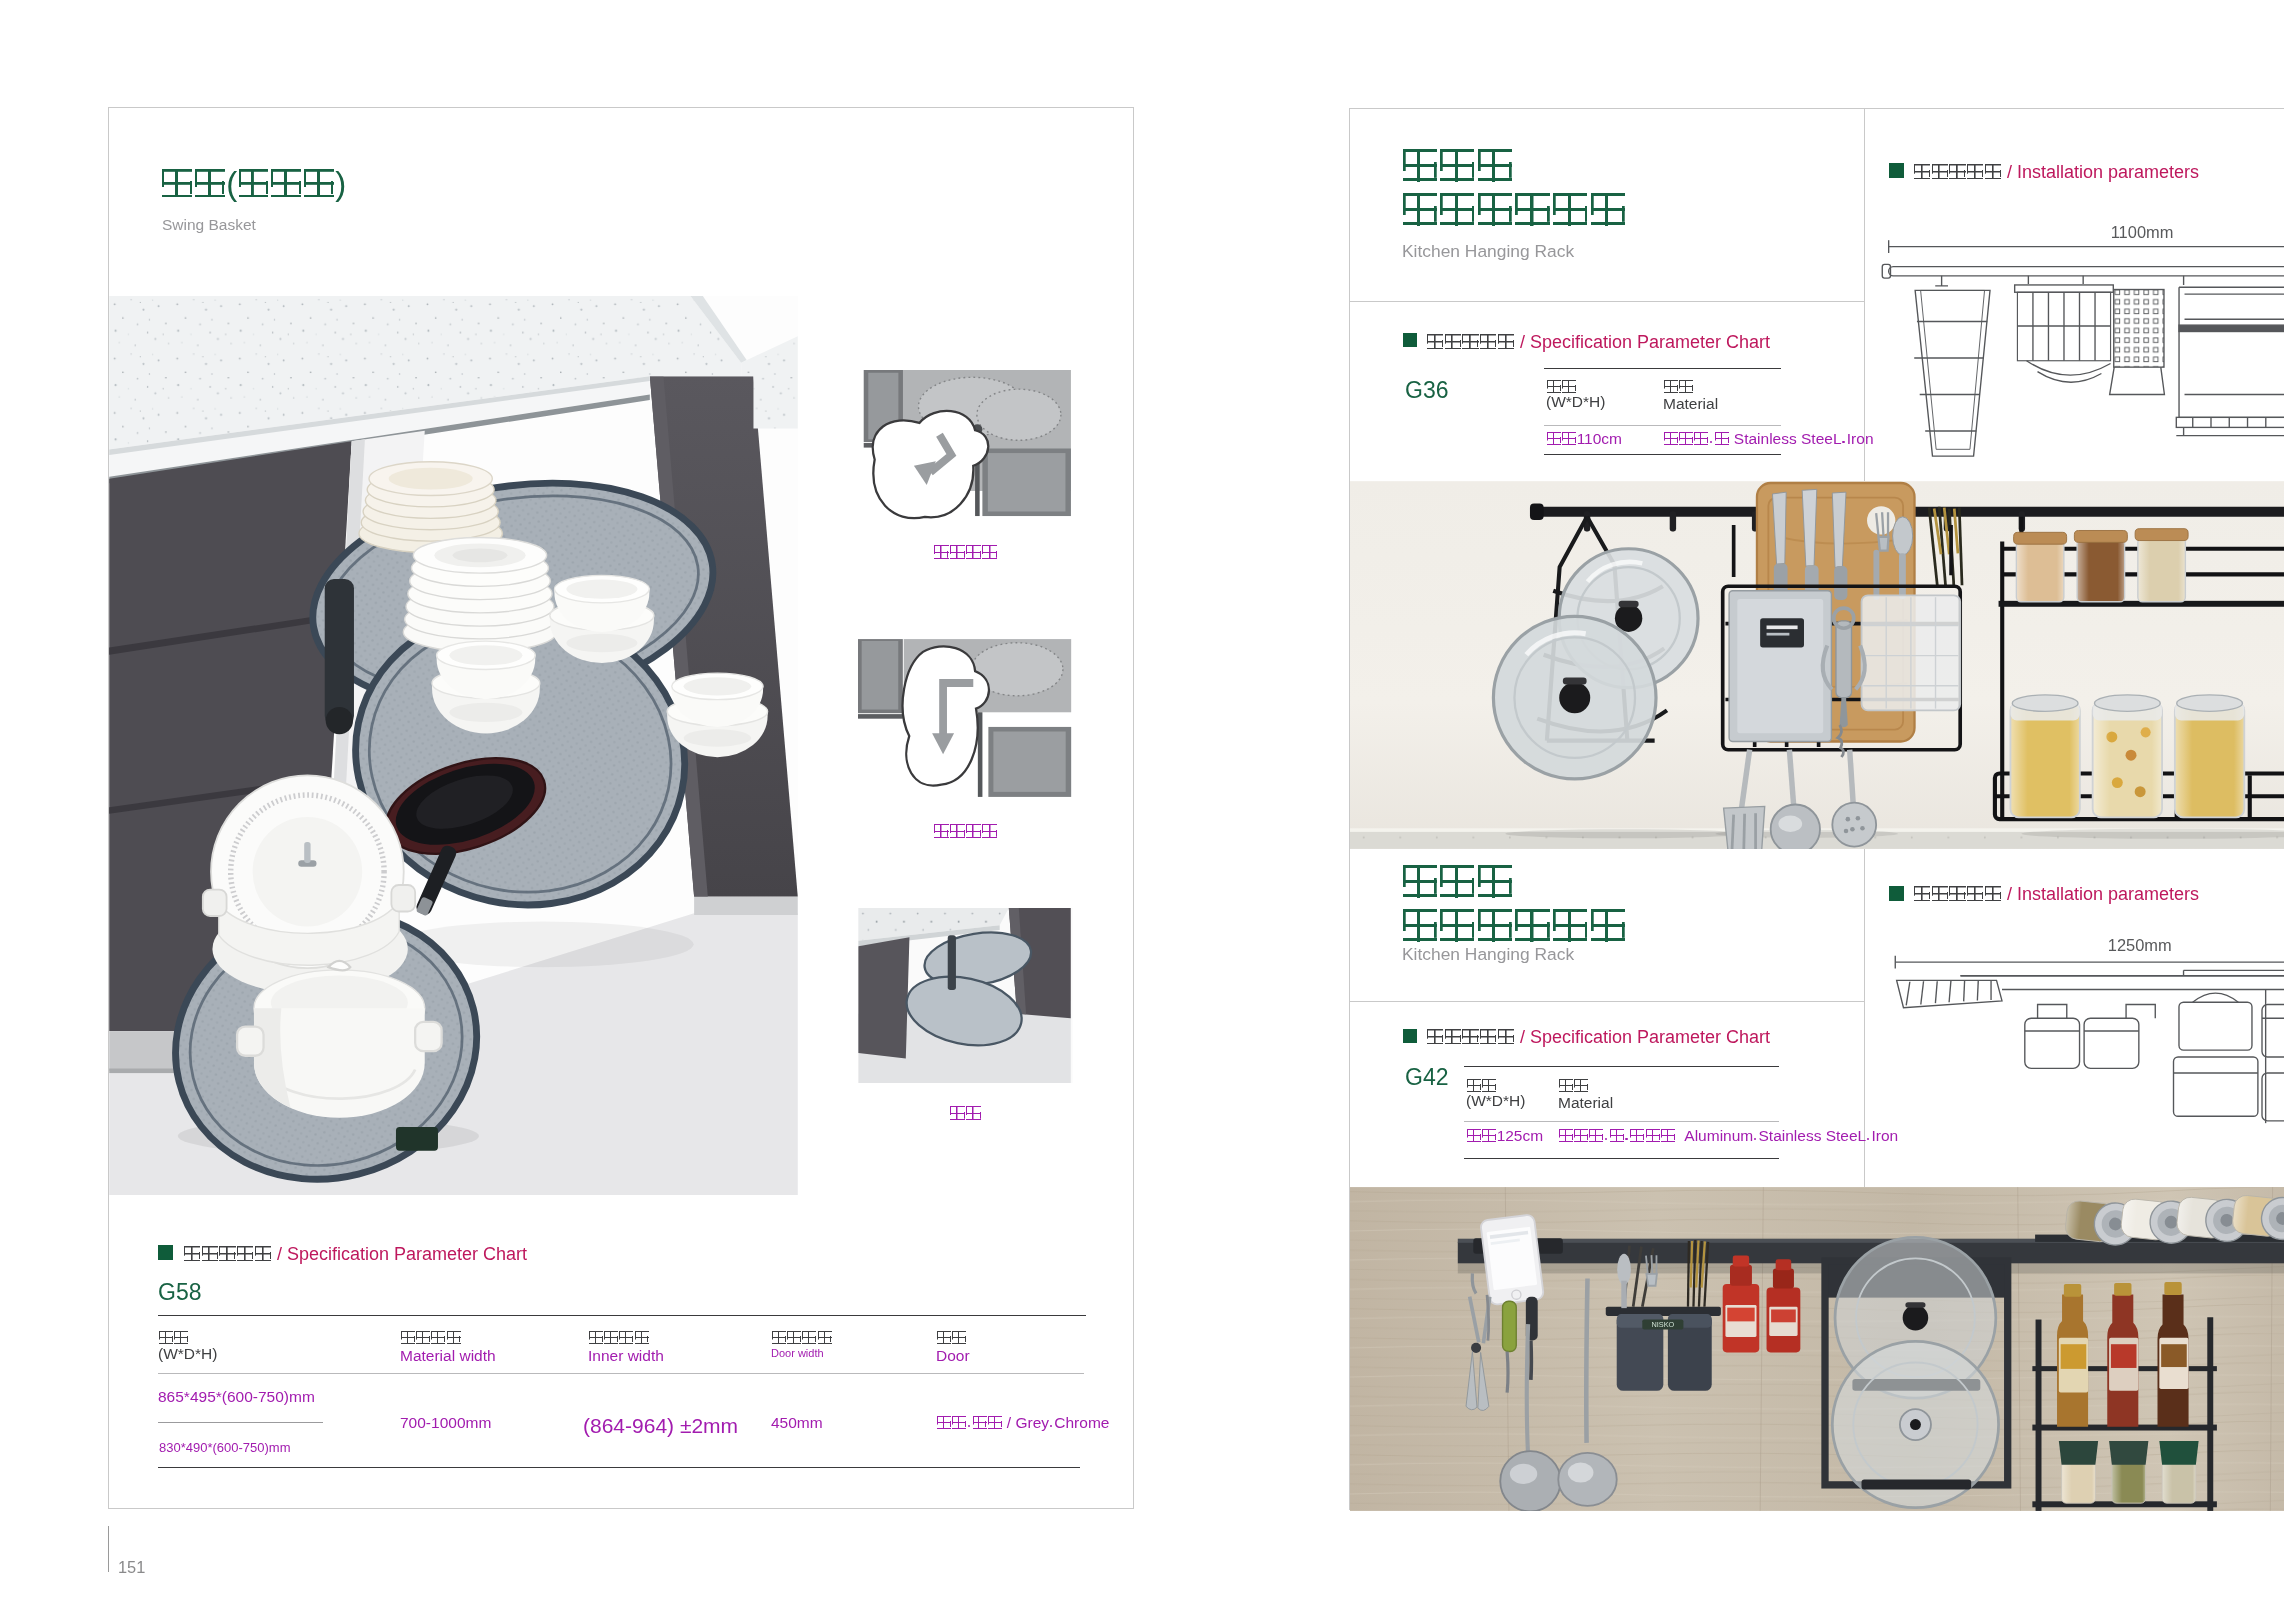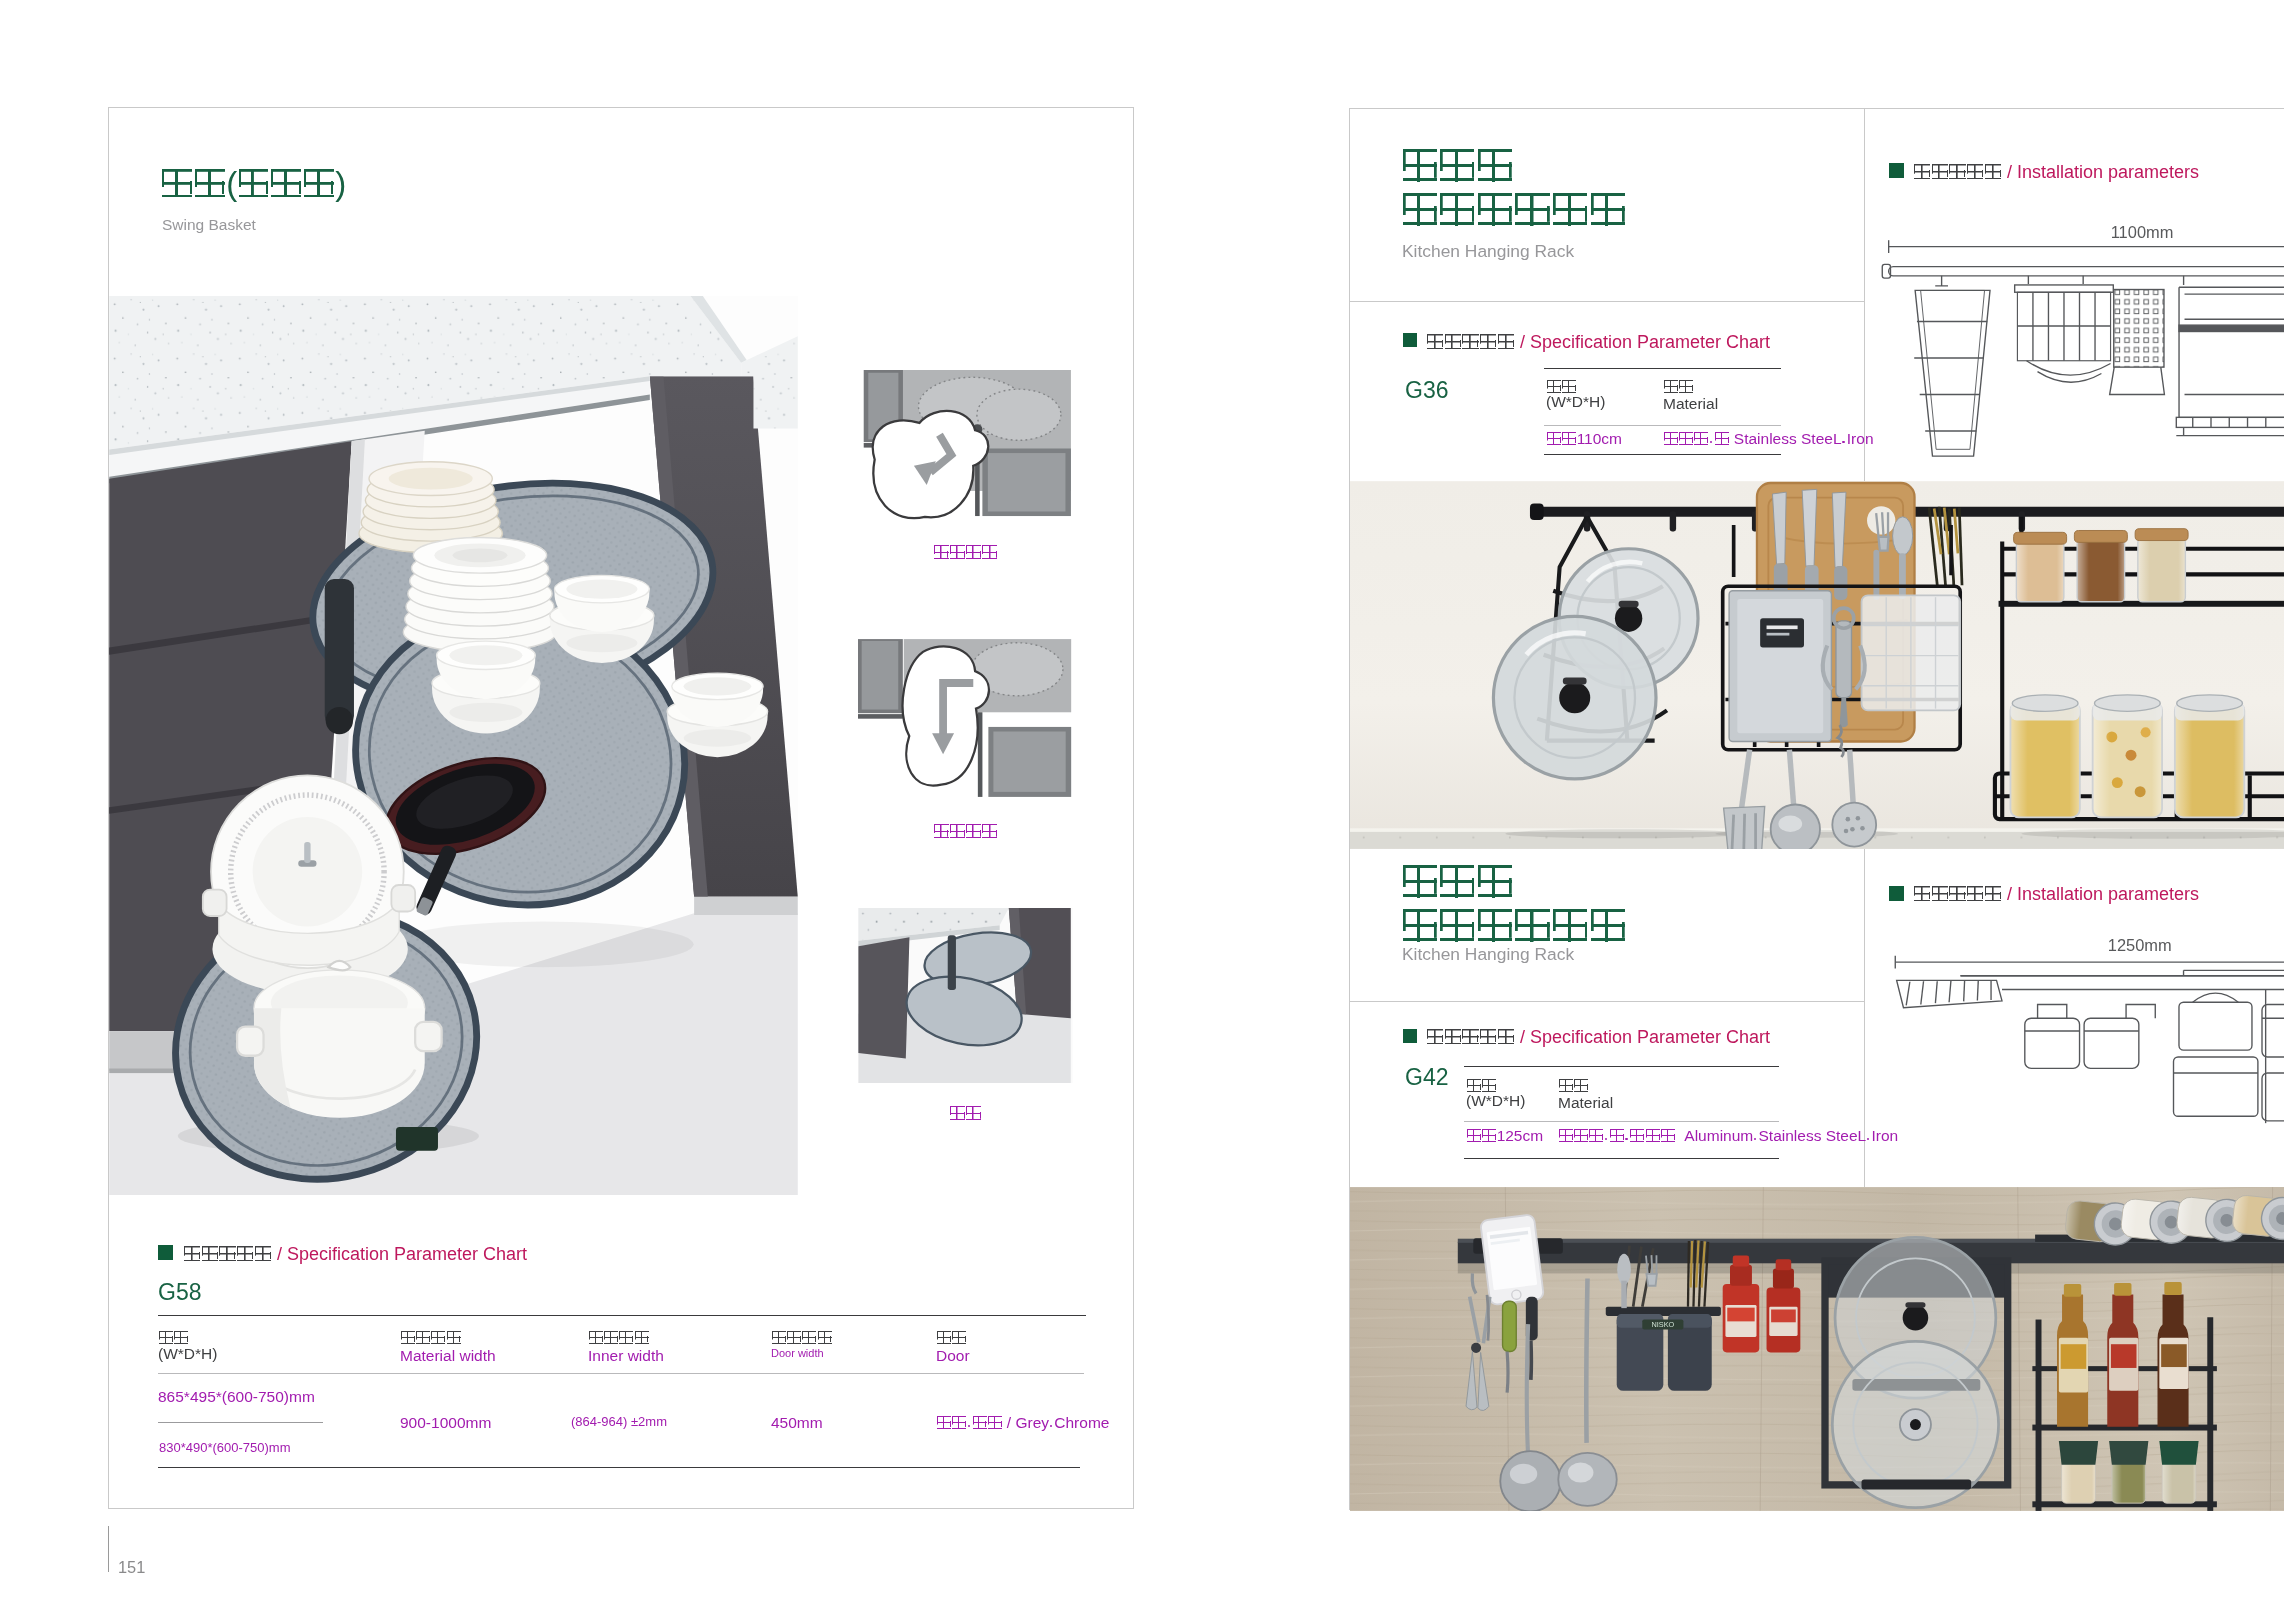--- a/index.html
+++ b/index.html
@@ -240,22 +240,22 @@
   <div class="abs hd" style="left:479px;top:1221px;font-size:15.5px"><span class="cj"></span><span class="cj"></span><span class="cj"></span><span class="cj"></span></div>
   <div class="abs gy" style="left:479px;top:1239px;font-size:15.5px">Inner width</div>
   <div class="abs hd" style="left:662px;top:1221px;font-size:15.5px"><span class="cj"></span><span class="cj"></span><span class="cj"></span><span class="cj"></span></div>
   <div class="abs gy" style="left:662px;top:1239px;font-size:11px">Door width</div>
   <div class="abs hd" style="left:827px;top:1221px;font-size:15.5px"><span class="cj"></span><span class="cj"></span></div>
   <div class="abs gy" style="left:827px;top:1239px;font-size:15.5px">Door</div>
   <div class="trule" style="left:49px;top:1265px;width:926px;height:0.5px"></div>
   <div class="abs gy" style="left:49px;top:1280px;font-size:15.5px">865*495*(600-750)mm</div>
   <div class="abs" style="left:49px;top:1314px;width:165px;height:0.5px;background:#9b9b9d"></div>
   <div class="abs gy" style="left:50px;top:1332px;font-size:13px">830*490*(600-750)mm</div>
-  <div class="abs gy" style="left:291px;top:1306px;font-size:15.5px">900-1000mm</div>
-  <div class="abs gy" style="left:462px;top:1306px;font-size:13px">(864-964) ±2mm</div>
+  <div class="abs gy" style="left:291px;top:1306px;font-size:15.5px">700-1000mm</div>
+  <div class="abs gy" style="left:474px;top:1306px;font-size:21px">(864-964) ±2mm</div>
   <div class="abs gy" style="left:662px;top:1306px;font-size:15.5px">450mm</div>
   <div class="abs gy" style="left:827px;top:1306px;font-size:15.5px;white-space:nowrap"><span class="cj"></span><span class="cj"></span><span class="dn"></span><span class="cj"></span><span class="cj"></span> / Grey<span class="dn"></span>Chrome</div>
   <div class="rule" style="left:49px;top:1359px;width:922px;height:1.4px"></div>
 </div>
 
 <div class="page" id="p2" style="left:1349px;top:108px;width:1024px;height:1402px">
   <div class="abs" style="left:514px;top:0px;width:0.5px;height:372px;background:#c9c9c9"></div>
   <div class="abs" style="left:514px;top:740px;width:0.5px;height:338px;background:#c9c9c9"></div>
   <div class="abs" style="left:0px;top:192px;width:514px;height:0.5px;background:#c9c9c9"></div>
   <div class="abs" style="left:0px;top:892px;width:514px;height:0.5px;background:#c9c9c9"></div>

